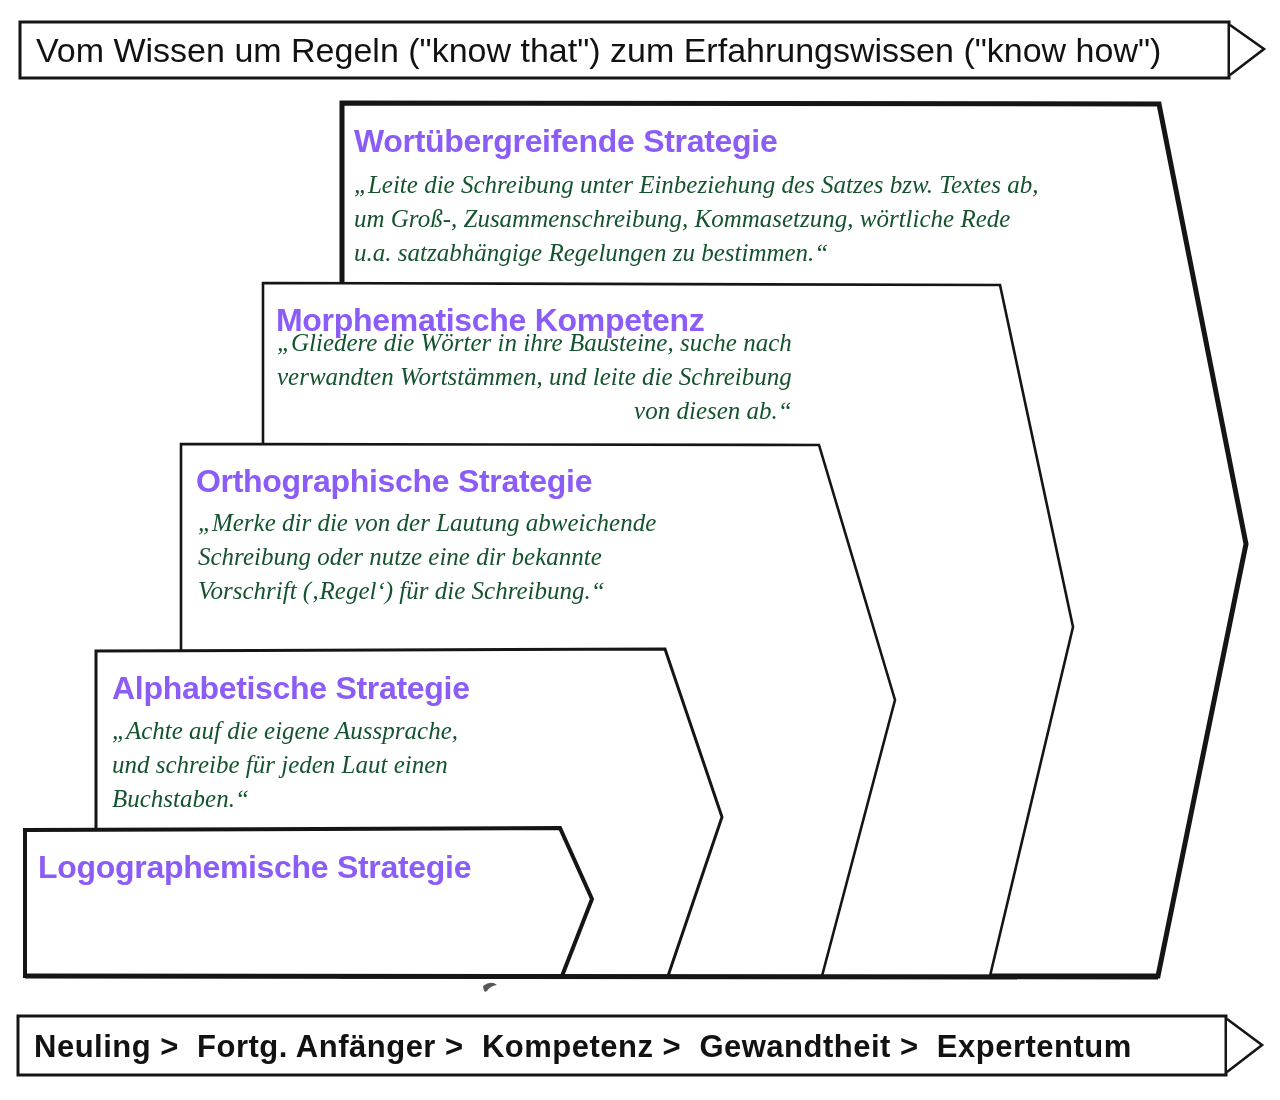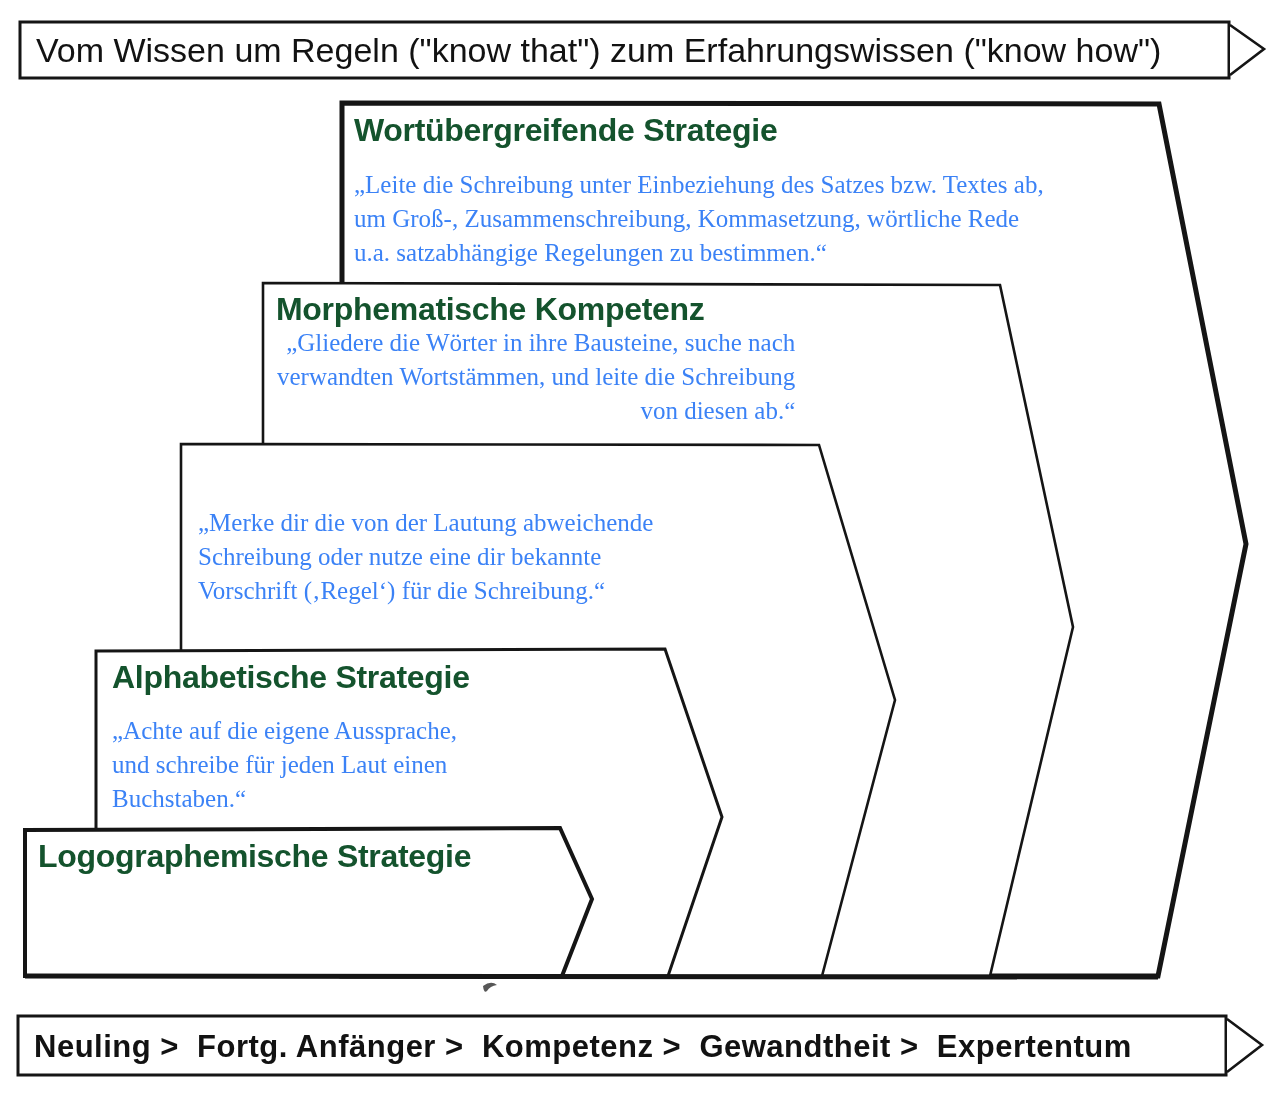--- a/index.html
+++ b/index.html
@@ -22,29 +22,31 @@
   }
   .banner-text.top { font-size: 34px; letter-spacing: 0px; }
   .banner-text.bottom { font-size: 31px; letter-spacing: 0.5px; }
   .strategy-title {
     position: absolute;
     font-family: "Liberation Sans", sans-serif;
     font-weight: 700;
     font-size: 32px;
     letter-spacing: -0.3px;
     white-space: nowrap;
-    color: #14532d;
+    color: #8b5cf6;
+    margin-top: 11px;
   }
   .strategy-body {
     position: absolute;
     font-family: "Liberation Serif", serif;
     font-size: 25px;
     line-height: 34px;
     white-space: pre-line;
-    color: #3b82f6;
+    color: #14532d;
+    font-style: italic;
   }
 </style>
 </head>
 <body>
 
 <div class="stage">
 
   <svg width="1280" height="1100" viewBox="0 0 1280 1100">
 
     <rect x="20" y="22" width="1209" height="56" class="shape" stroke-width="3"></rect>
@@ -70,20 +72,21 @@
   <div class="strategy-title" style="left:354px; top:112px;">Wortübergreifende Strategie</div>
   <div class="strategy-body" style="left:354px; top:168px;">„Leite die Schreibung unter Einbeziehung des Satzes bzw. Textes ab,
 um Groß-, Zusammenschreibung, Kommasetzung, wörtliche Rede
 u.a. satzabhängige Regelungen zu bestimmen.“</div>
 
   <div class="strategy-title" style="left:276px; top:291px;">Morphematische Kompetenz</div>
   <div class="strategy-body" style="left:277px; top:326px;text-align:right;">„Gliedere die Wörter in ihre Bausteine, suche nach
 verwandten Wortstämmen, und leite die Schreibung
 von diesen ab.“</div>
 
+  <div class="strategy-title" style="left:196px; top:452px;">Orthographische Strategie</div>
   <div class="strategy-body" style="left:198px; top:506px;">„Merke dir die von der Lautung abweichende
 Schreibung oder nutze eine dir bekannte
 Vorschrift (‚Regel‘) für die Schreibung.“</div>
 
   <div class="strategy-title" style="left:112px; top:659px;">Alphabetische Strategie</div>
   <div class="strategy-body" style="left:112px; top:714px;">„Achte auf die eigene Aussprache,
 und schreibe für jeden Laut einen
 Buchstaben.“</div>
 
   <div class="strategy-title" style="left:38px; top:838px;">Logographemische Strategie</div>

